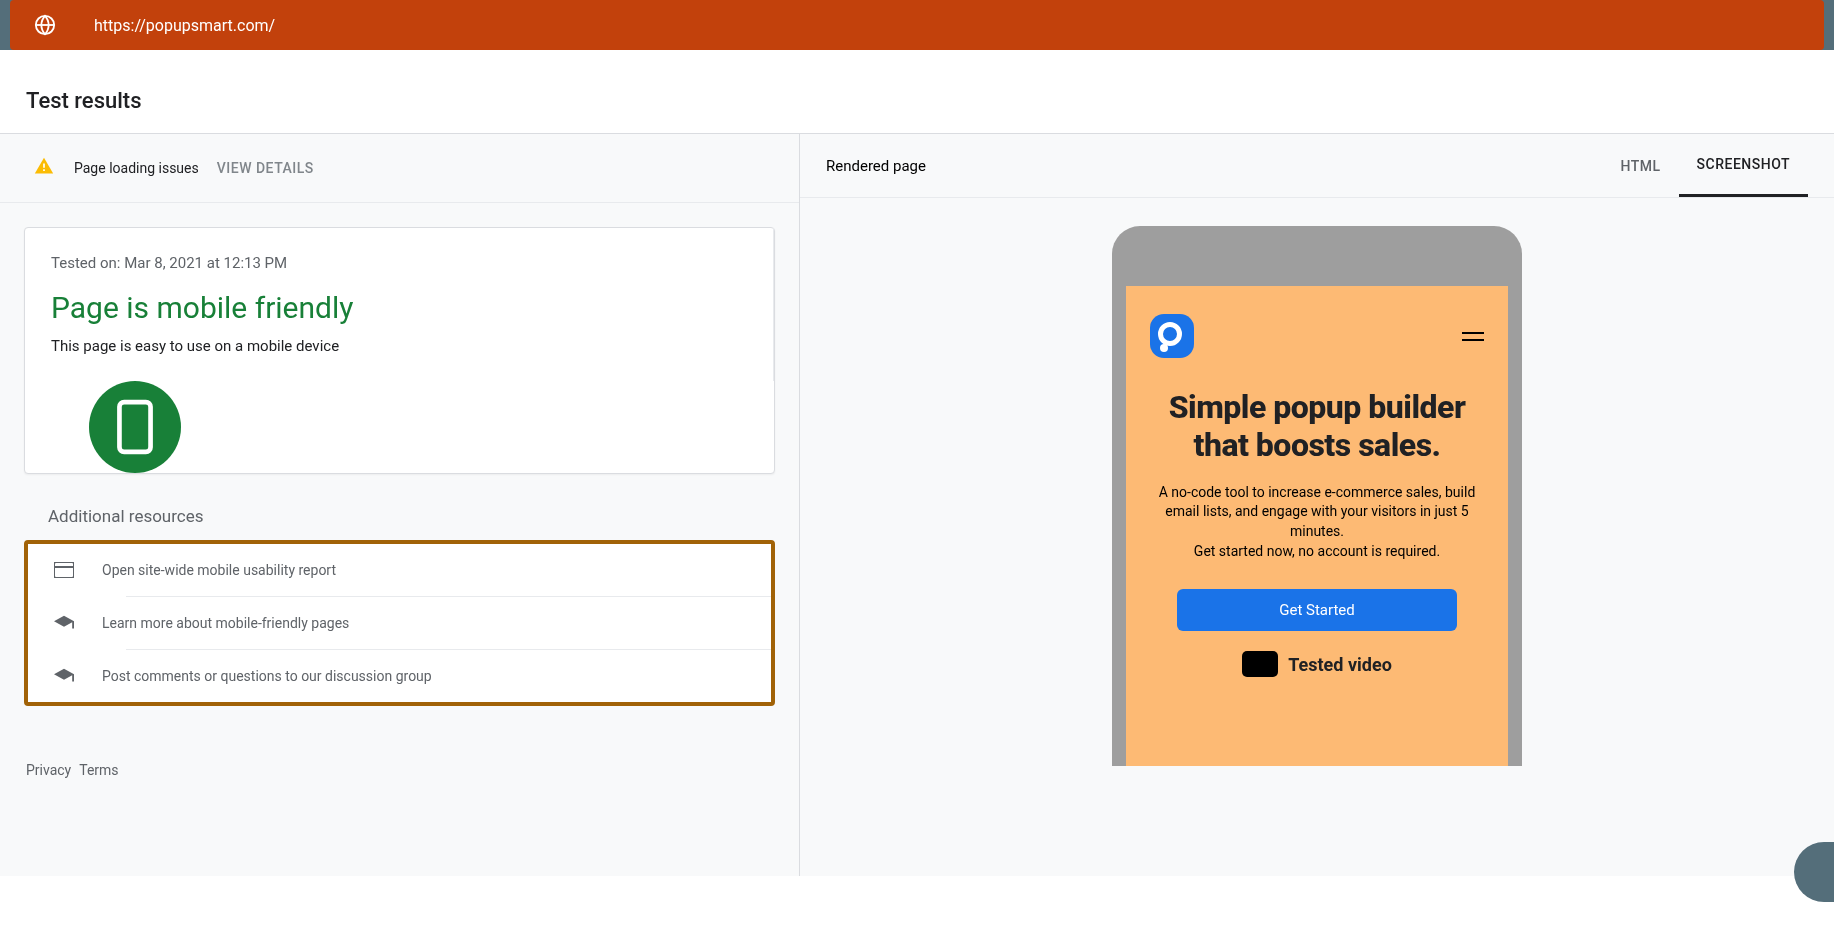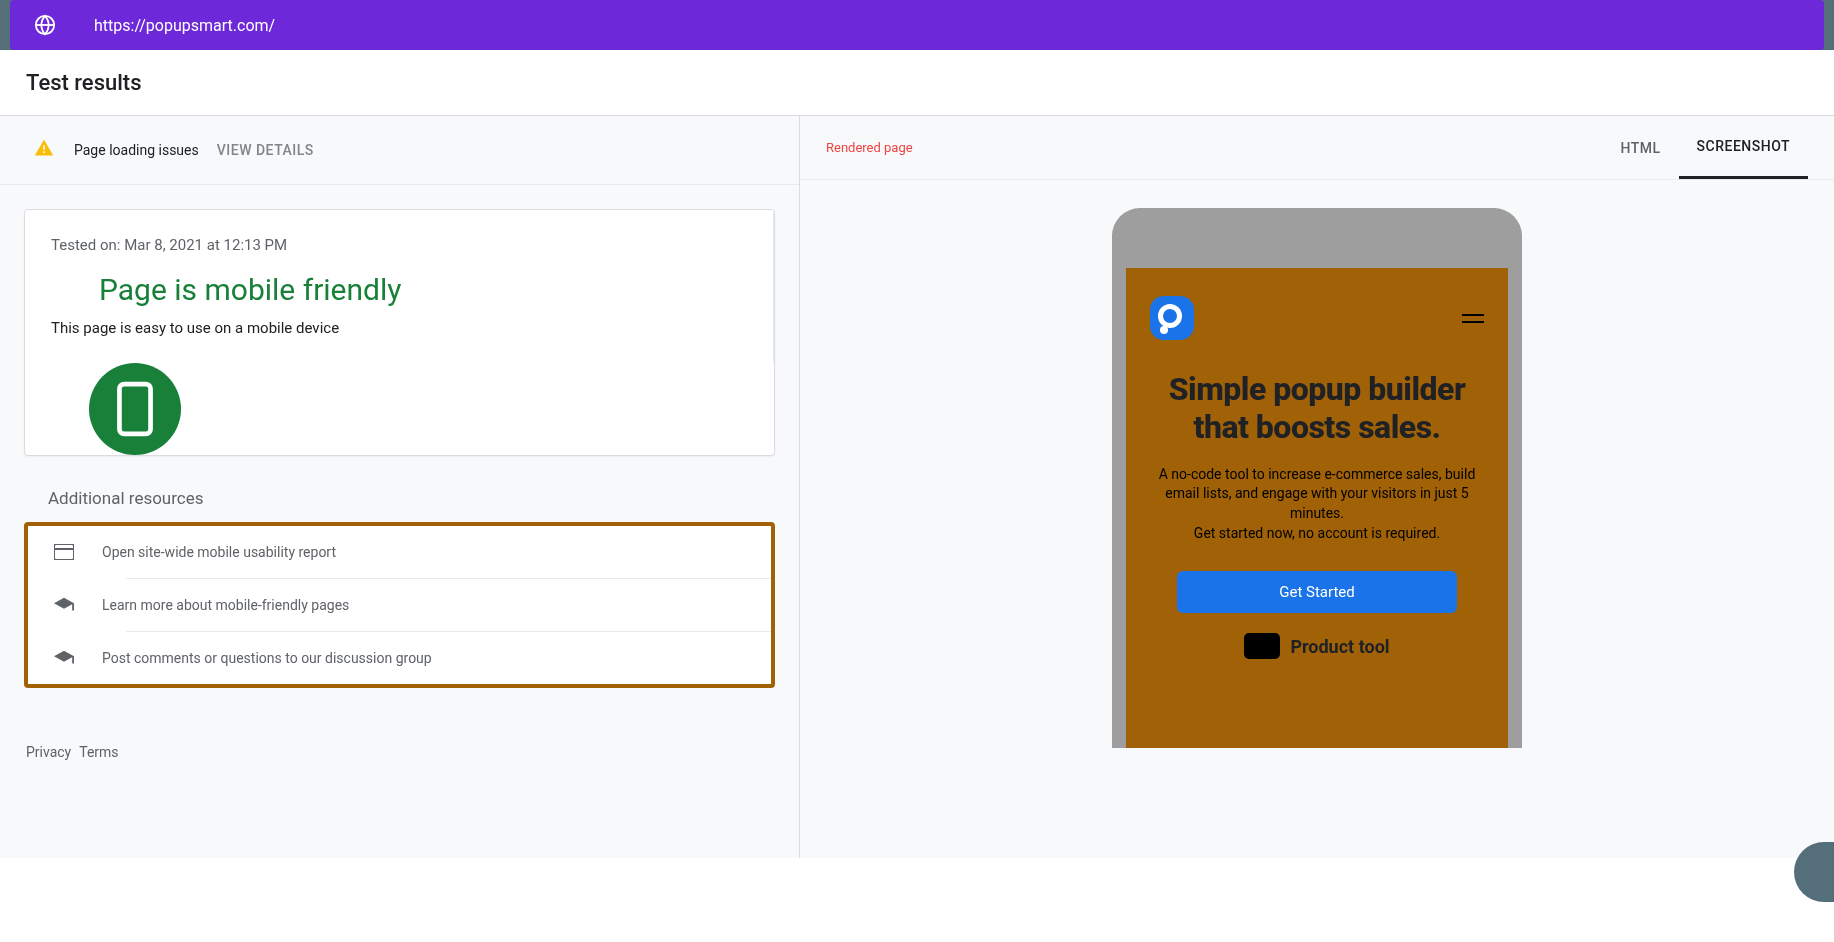--- a/index.html
+++ b/index.html
@@ -10,21 +10,21 @@
     .header-top { display: flex; align-items: center; padding: 18px 24px; }
     .back-arrow { margin-right: 32px; cursor: pointer; display: flex; align-items: center; }
     .app-title { font-size: 22px; font-weight: 400; flex: 1; }
     .header-actions { display: flex; align-items: center; gap: 24px; }
     .feedback-icon { width: 24px; height: 24px; background: #fff; border-radius: 2px; position: relative; cursor: pointer; }
     .feedback-icon::after { content: '!'; position: absolute; top: 2px; left: 0; right: 0; text-align: center; color: #546e7a; font-weight: bold; font-size: 14px; }
     .apps-icon { display: grid; grid-template-columns: repeat(3, 5px); grid-template-rows: repeat(3, 5px); gap: 3px; cursor: pointer; }
     .apps-icon span { background: #fff; border-radius: 1px; }
     
     
-    .url-bar { background: #6d28d9; display: flex; align-items: center; padding: 14px 24px; margin: 0 10px 0 10px; border-radius: 4px; }
+    .url-bar { background: #c2410c; display: flex; align-items: center; padding: 14px 24px; margin: 0 10px 18px 10px; border-radius: 4px; }
     .globe-icon { margin-right: 38px; color: #fff; display: flex; }
     .url-text { color: #fff; font-size: 16px; }
     
     
     .results-header { padding: 20px 26px; border-bottom: 1px solid #dadce0; background: #fff; }
     .results-title { font-size: 22px; font-weight: 500; }
     
     
     .main { display: flex; background: #f8f9fa; min-height: calc(100vh - 200px); }
     .left-panel { flex: 1; border-right: 1px solid #dadce0; max-width: 800px; }
@@ -33,47 +33,47 @@
     
     .warning-bar { display: flex; align-items: center; padding: 22px 34px; border-bottom: 1px solid #e8eaed; }
     .warning-icon { margin-right: 20px; }
     .warning-text { font-size: 14px; color: #202124; margin-right: 18px; }
     .view-details { color: #80868b; font-size: 14px; font-weight: 500; letter-spacing: 0.5px; cursor: pointer; }
     
     
     .result-card { background: #fff; margin: 24px; border: 1px solid #dadce0; border-radius: 4px; display: flex; box-shadow: 0 1px 2px rgba(0,0,0,0.05); flex-direction: column; }
     .result-left { flex: 1; padding: 26px; border-right: 1px solid #e8eaed; }
     .tested-on { color: #5f6368; font-size: 15px; margin-bottom: 18px; }
-    .result-status { color: #188038; font-size: 30px; font-weight: 400; margin-bottom: 12px; margin-left: 48px; }
+    .result-status { color: #188038; font-size: 30px; font-weight: 400; margin-bottom: 12px; }
     .result-desc { color: #202124; font-size: 15px; }
     .result-right { width: 220px; display: flex; align-items: center; justify-content: center; }
     .phone-badge { width: 92px; height: 92px; background: #188038; border-radius: 50%; display: flex; align-items: center; justify-content: center; }
     
     
     .resources-title { color: #5f6368; font-size: 17px; padding: 8px 48px 14px 48px; }
     .resources-card { background: #fff; margin: 0 24px 24px 24px; border: 4px solid #a16207; border-radius: 4px; }
     .resource-item { display: flex; align-items: center; padding: 18px 26px; cursor: pointer; }
     .resource-item:not(:last-child) { }
     .resource-divider { border-top: 1px solid #e8eaed; margin-left: 98px; }
     .resource-icon { width: 20px; margin-right: 28px; color: #5f6368; display: flex; }
     .resource-text { color: #5f6368; font-size: 14px; }
     
     
     .footer-links { padding: 32px 26px 16px 26px; display: flex; gap: 8px; }
     .footer-link { color: #5f6368; font-size: 14px; cursor: pointer; }
     
     
     .right-header { display: flex; align-items: center; padding: 22px 26px; border-bottom: 1px solid #e8eaed; }
-    .rendered-label { color: #ef4444; font-size: 13px; flex: 1; }
+    .rendered-label { color: #000000; font-size: 15px; flex: 1; }
     .tab { padding: 0 18px 22px 18px; color: #5f6368; font-size: 14px; font-weight: 500; letter-spacing: 0.5px; cursor: pointer; margin-bottom: -22px; }
     .tab.active { color: #202124; border-bottom: 3px solid #202124; }
     
     
     .device-frame { width: 410px; background: #9e9e9e; border-radius: 28px 28px 0 0; margin: 28px auto 0; padding: 60px 14px 0 14px; }
-    .device-screen { background: #a16207; padding: 28px 20px; min-height: 480px; text-align: center; }
+    .device-screen { background: #fdba74; padding: 28px 20px; min-height: 480px; text-align: center; }
     .device-top { display: flex; align-items: center; justify-content: space-between; margin-bottom: 30px; padding: 0 4px; }
     .device-logo { width: 44px; height: 44px; background: #1a73e8; border-radius: 14px; position: relative; }
     .device-logo::after { content: ''; position: absolute; left: 8px; top: 8px; width: 24px; height: 24px; border: 5px solid #fff; border-radius: 50%; box-sizing: border-box; }
     .device-logo::before { content: ''; position: absolute; left: 10px; bottom: 6px; width: 8px; height: 8px; background: #fff; border-radius: 50%; }
     .hamburger { display: flex; flex-direction: column; gap: 5px; cursor: pointer; }
     .hamburger span { width: 22px; height: 2px; background: #000; }
     .device-headline { font-size: 32px; font-weight: 800; line-height: 1.2; margin-bottom: 18px; letter-spacing: -0.5px; }
     .device-sub { font-size: 14px; line-height: 1.4; margin-bottom: 28px; color: #000; padding: 0 4px; }
     .device-cta { background: #1a73e8; color: #fff; border: none; padding: 12px 24px; border-radius: 6px; font-size: 15px; cursor: pointer; display: inline-block; width: 280px; }
     .device-product { margin-top: 20px; display: flex; align-items: center; justify-content: center; gap: 10px; font-weight: 700; font-size: 18px; }
@@ -185,20 +185,20 @@
           </div>
         </div>
         <div class="device-headline">Simple popup builder that boosts sales.</div>
         <div class="device-sub">
           <span>A no-code tool to increase e-commerce sales, build email lists, and engage with your visitors in just 5 minutes.</span><br>
           <span>Get started now, no account is required.</span>
         </div>
         <div class="device-cta">Get Started</div>
         <div class="device-product">
           <div class="device-product-icon"></div>
-          <span>Product tool</span>
+          <span>Tested video</span>
         </div>
       </div>
     </div>
 
     <div class="fab"></div>
   </div>
 </div>
 
 </body></html>

